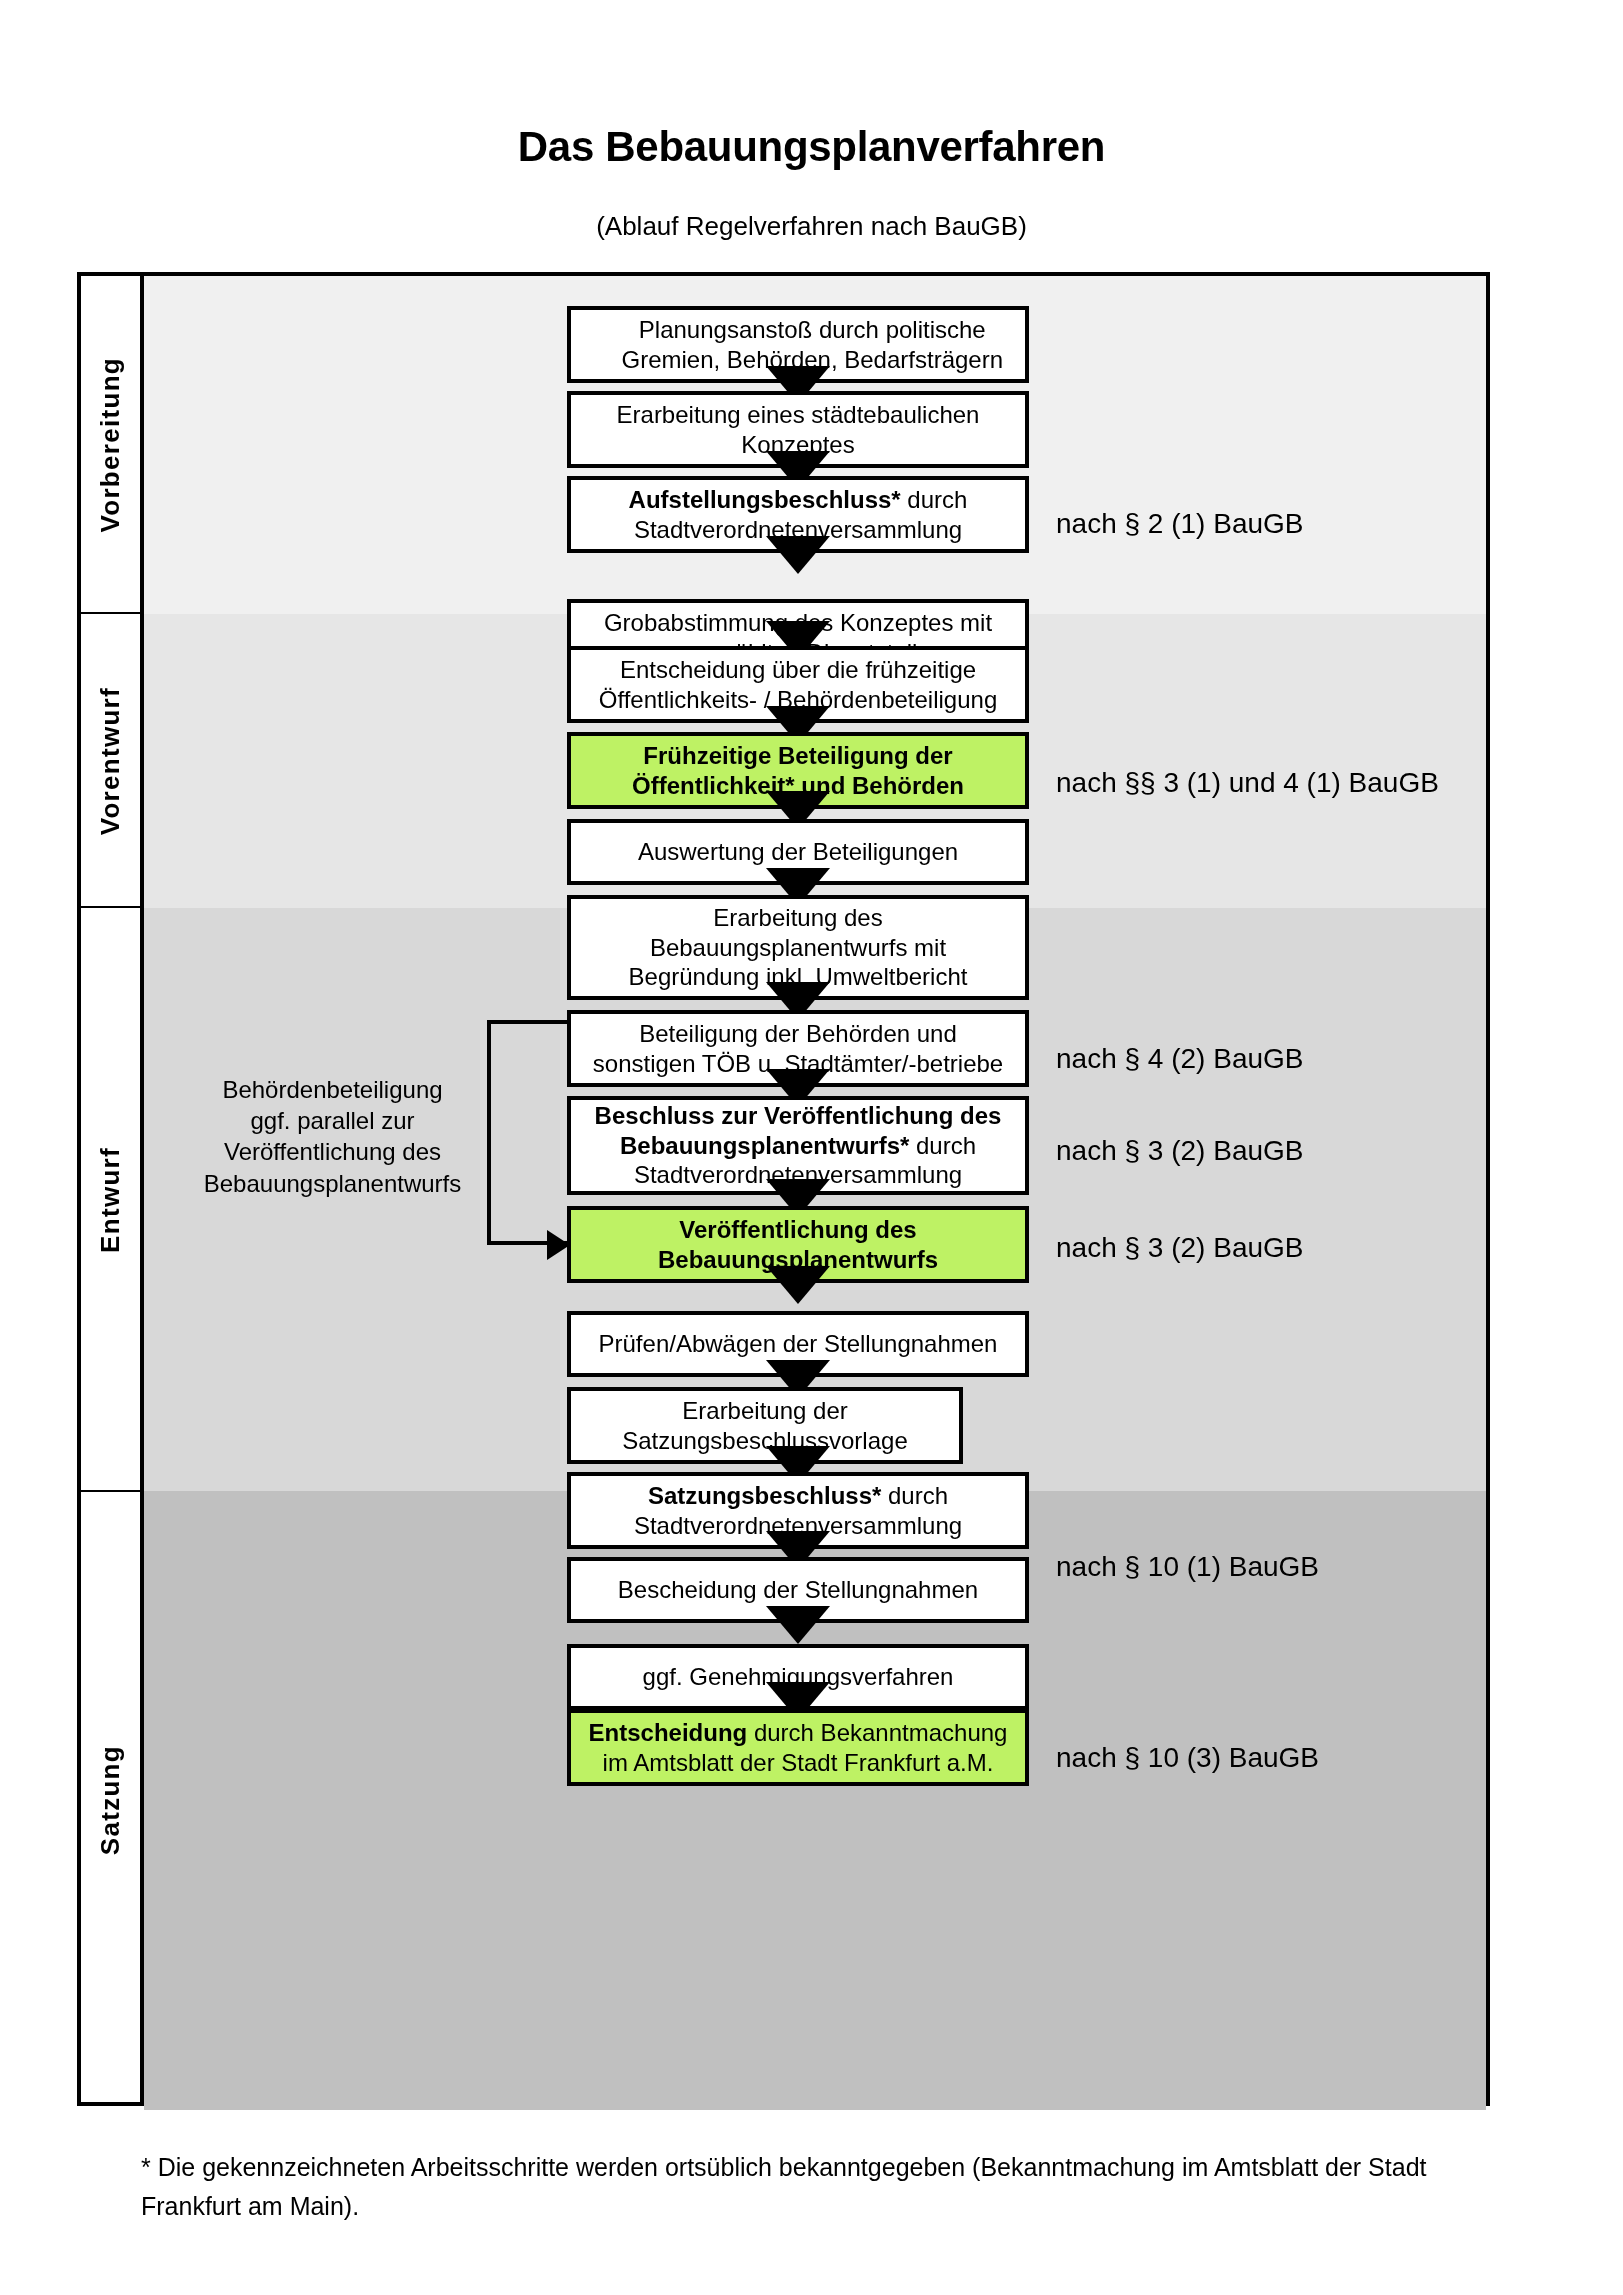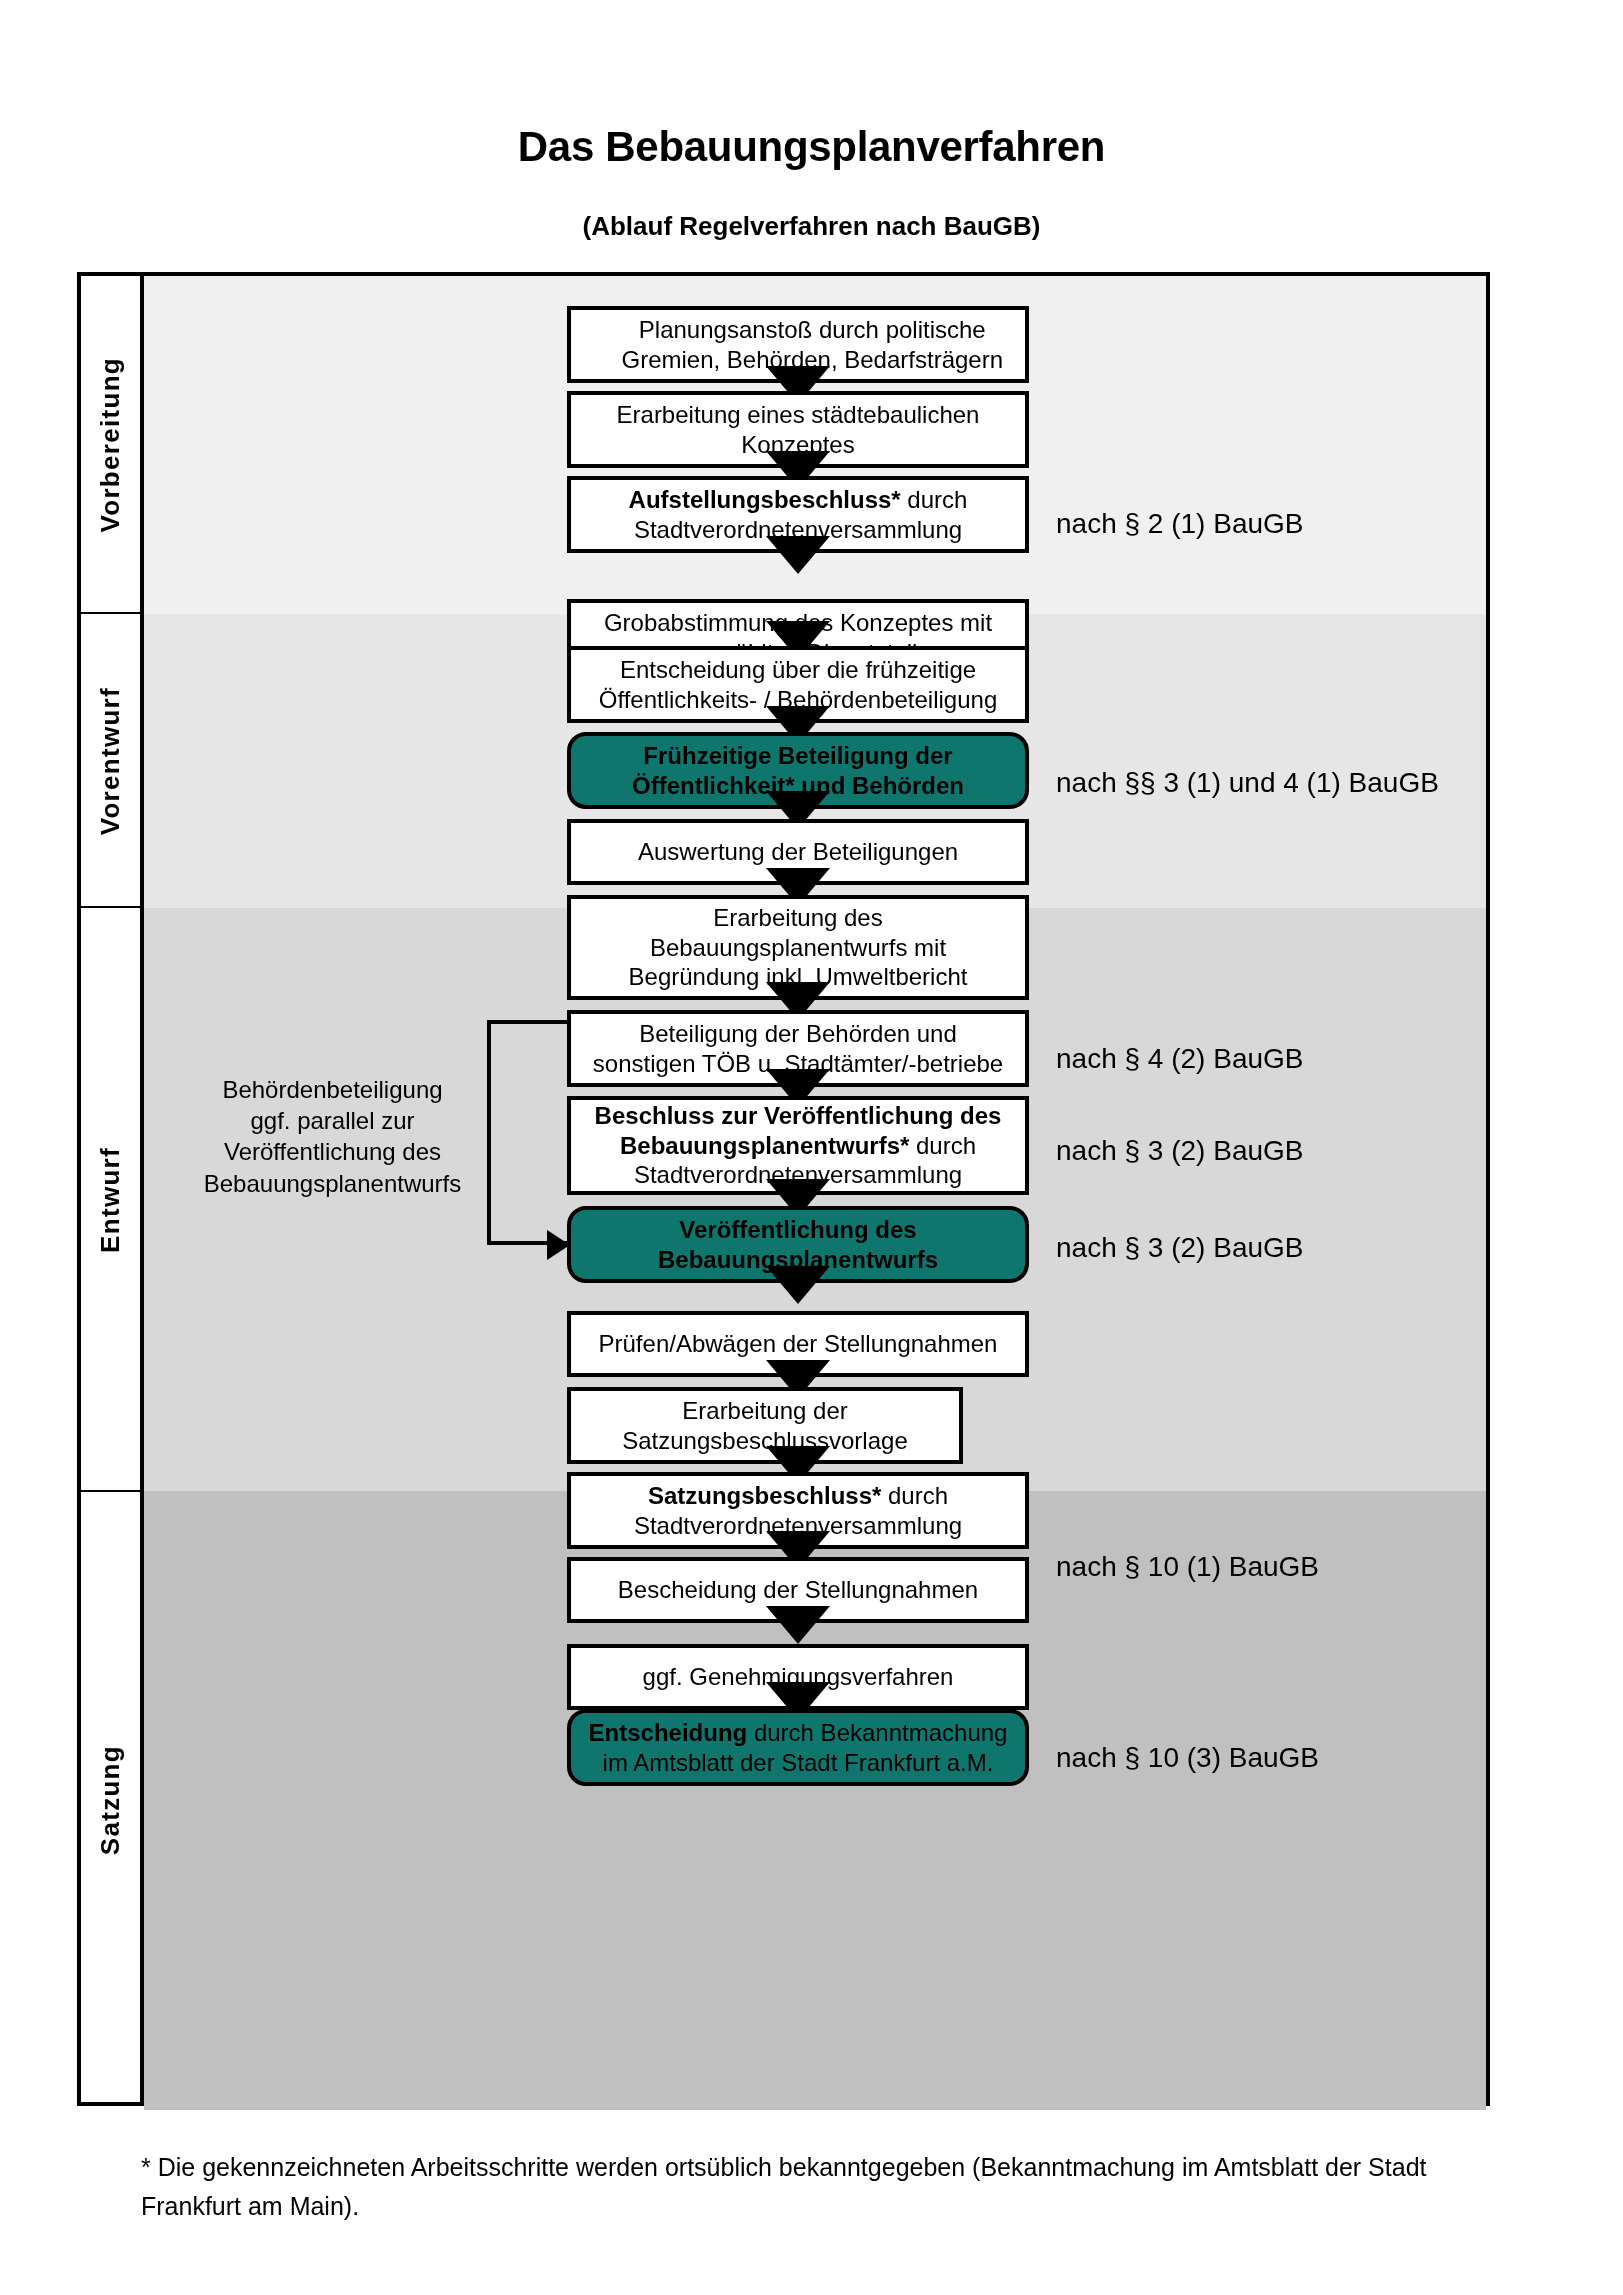--- a/index.html
+++ b/index.html
@@ -25,21 +25,21 @@
     font-size: 42px;
     font-weight: bold;
     letter-spacing: -0.3px;
   }
   #subtitle {
     position: absolute;
     left: 0; top: 211px;
     width: 1623px;
     text-align: center;
     font-size: 26px;
-    font-weight: bold;
+    font-weight: normal;
   }
 
   
   #frame {
     position: absolute;
     left: 77px;
     top: 272px;
     width: 1413px;     
     height: 1834px;    
     border: 4.6px solid #000;
@@ -103,21 +103,21 @@
     background: #ffffff;
     display: flex;
     flex-direction: column;
     align-items: center;
     justify-content: center;
     text-align: center;
     font-size: 24px;
     line-height: 1.24;
     padding: 2.6px 6.5px;
   }
-  .fbox.blue { background: #0f766e; border-radius: 19px; }
+  .fbox.blue { background: #bef264; }
   .fbox .ln { display: block; white-space: nowrap; }
   .fbox b { font-weight: bold; }
 
   
   .arrow {
     position: absolute;
     width: 0; height: 0;
     border-left: 32px solid transparent;
     border-right: 32px solid transparent;
     border-top: 38px solid #000;

